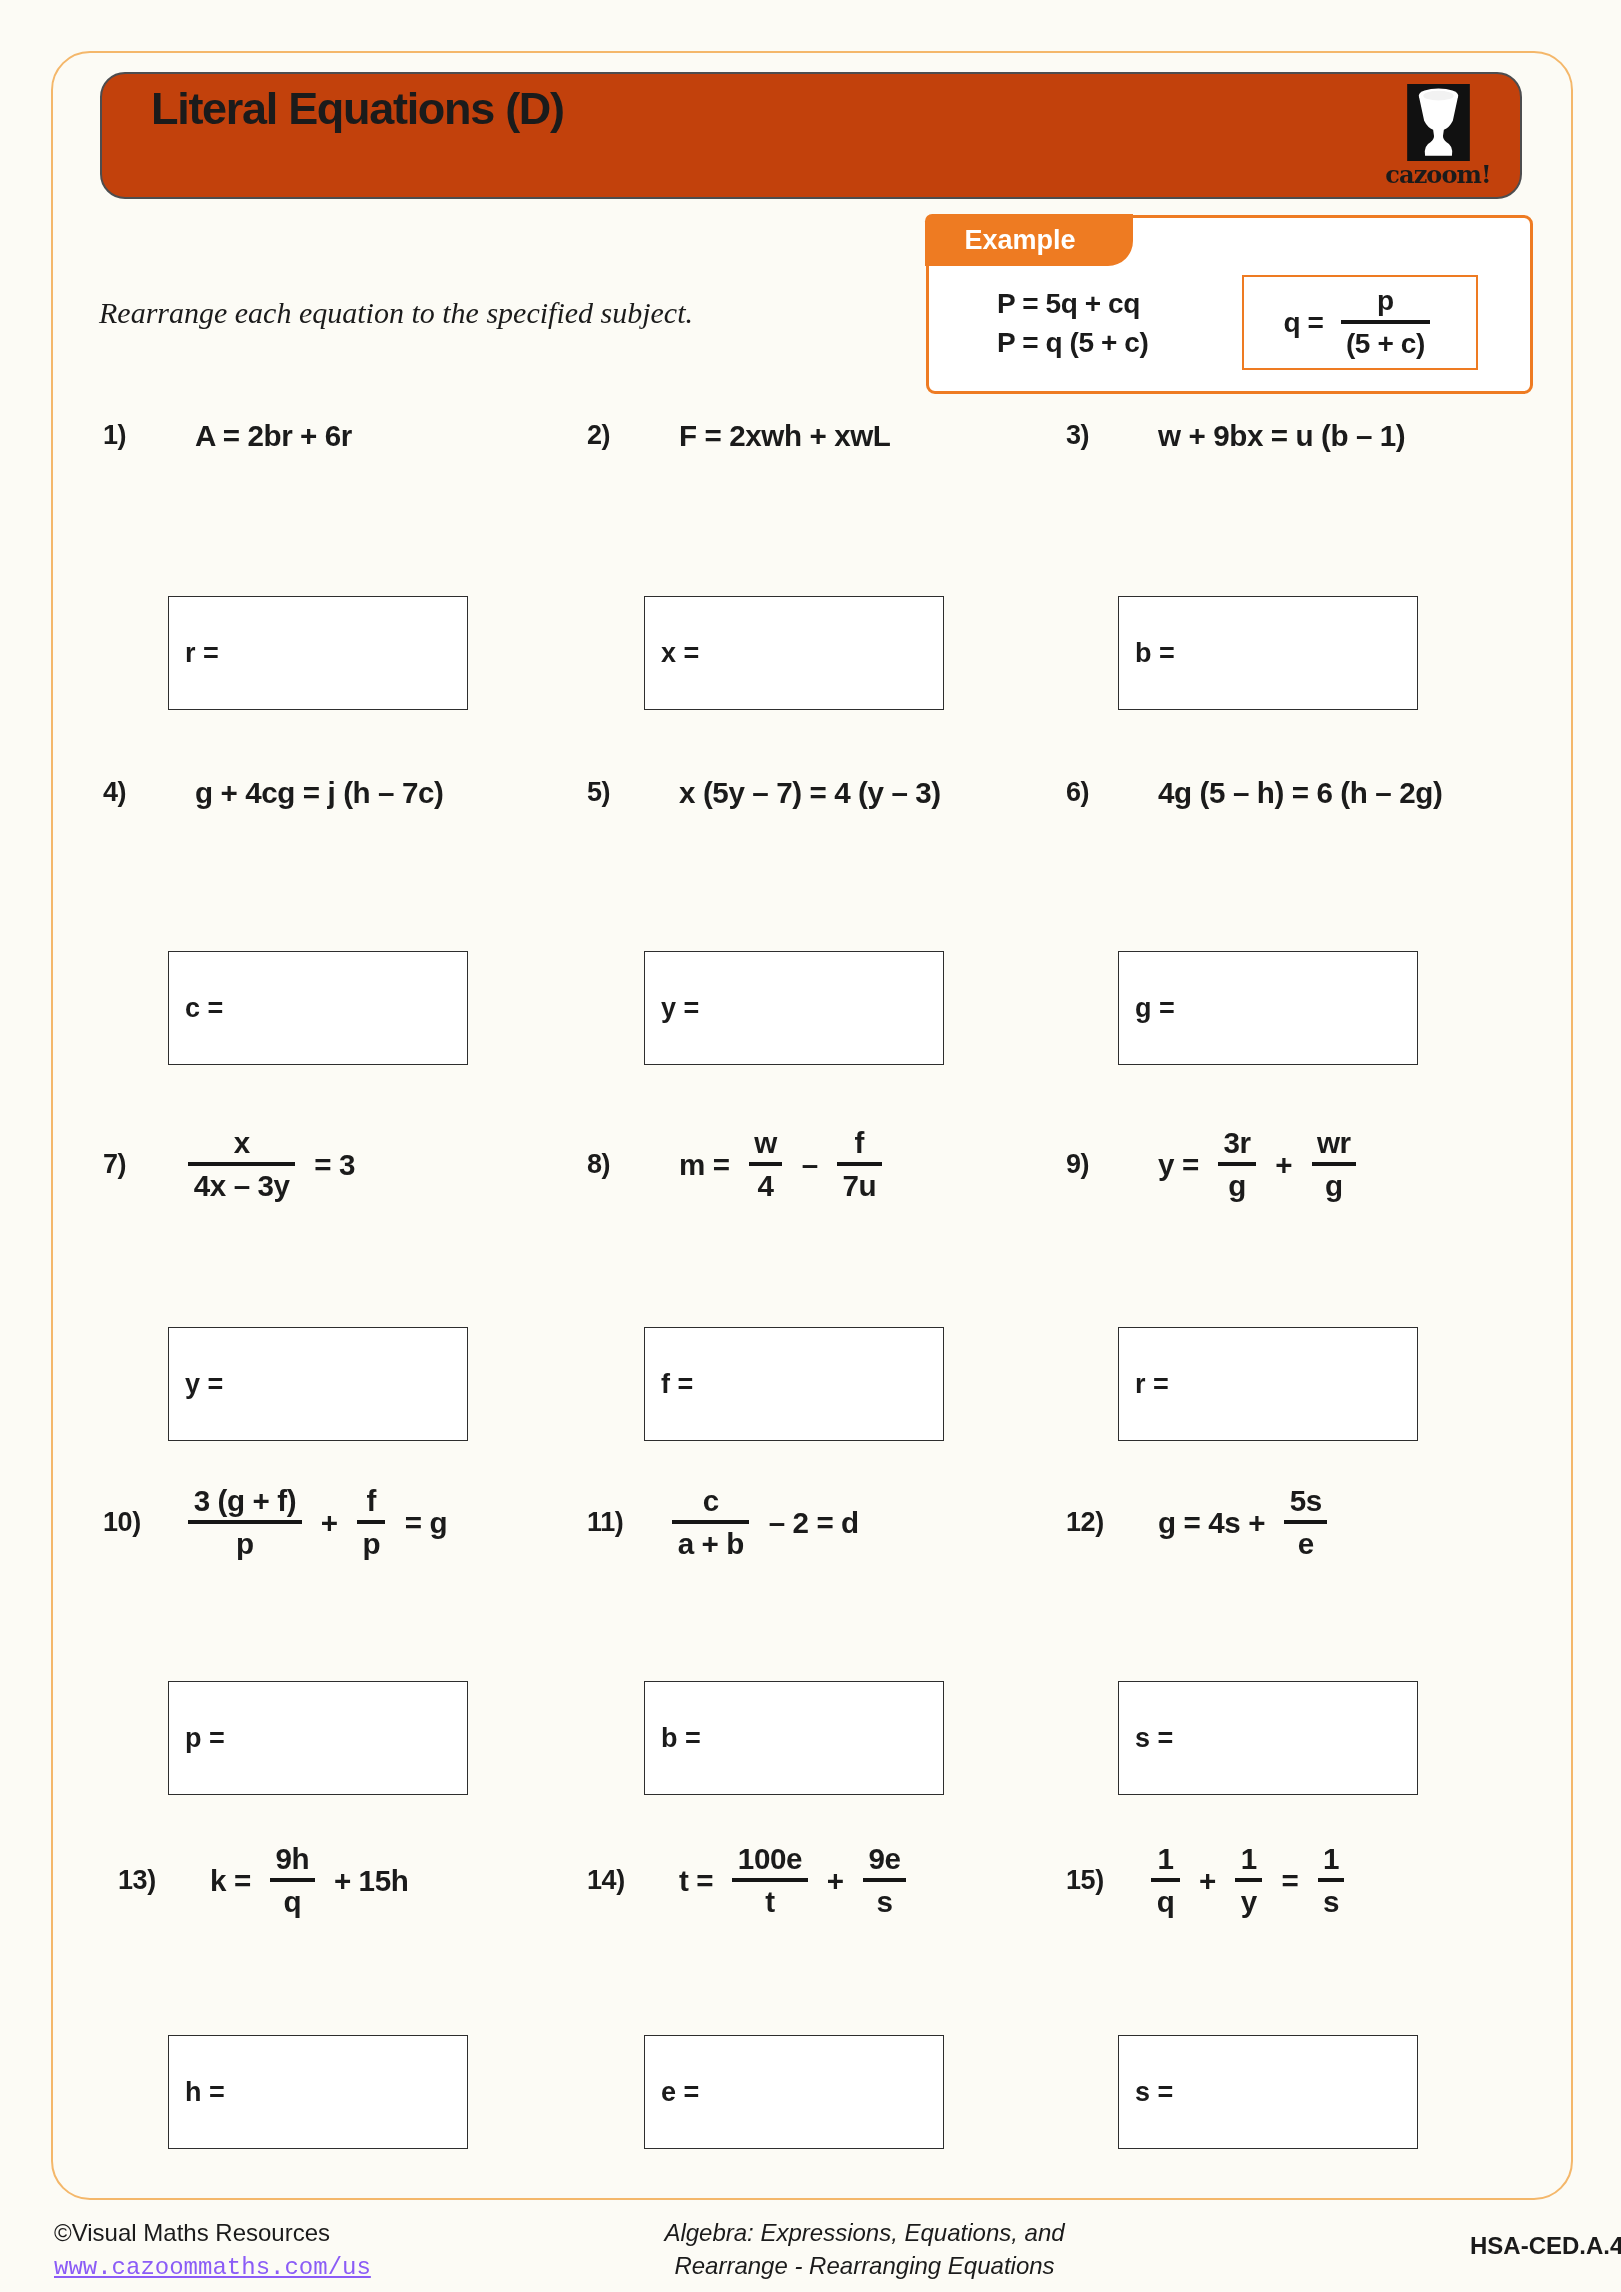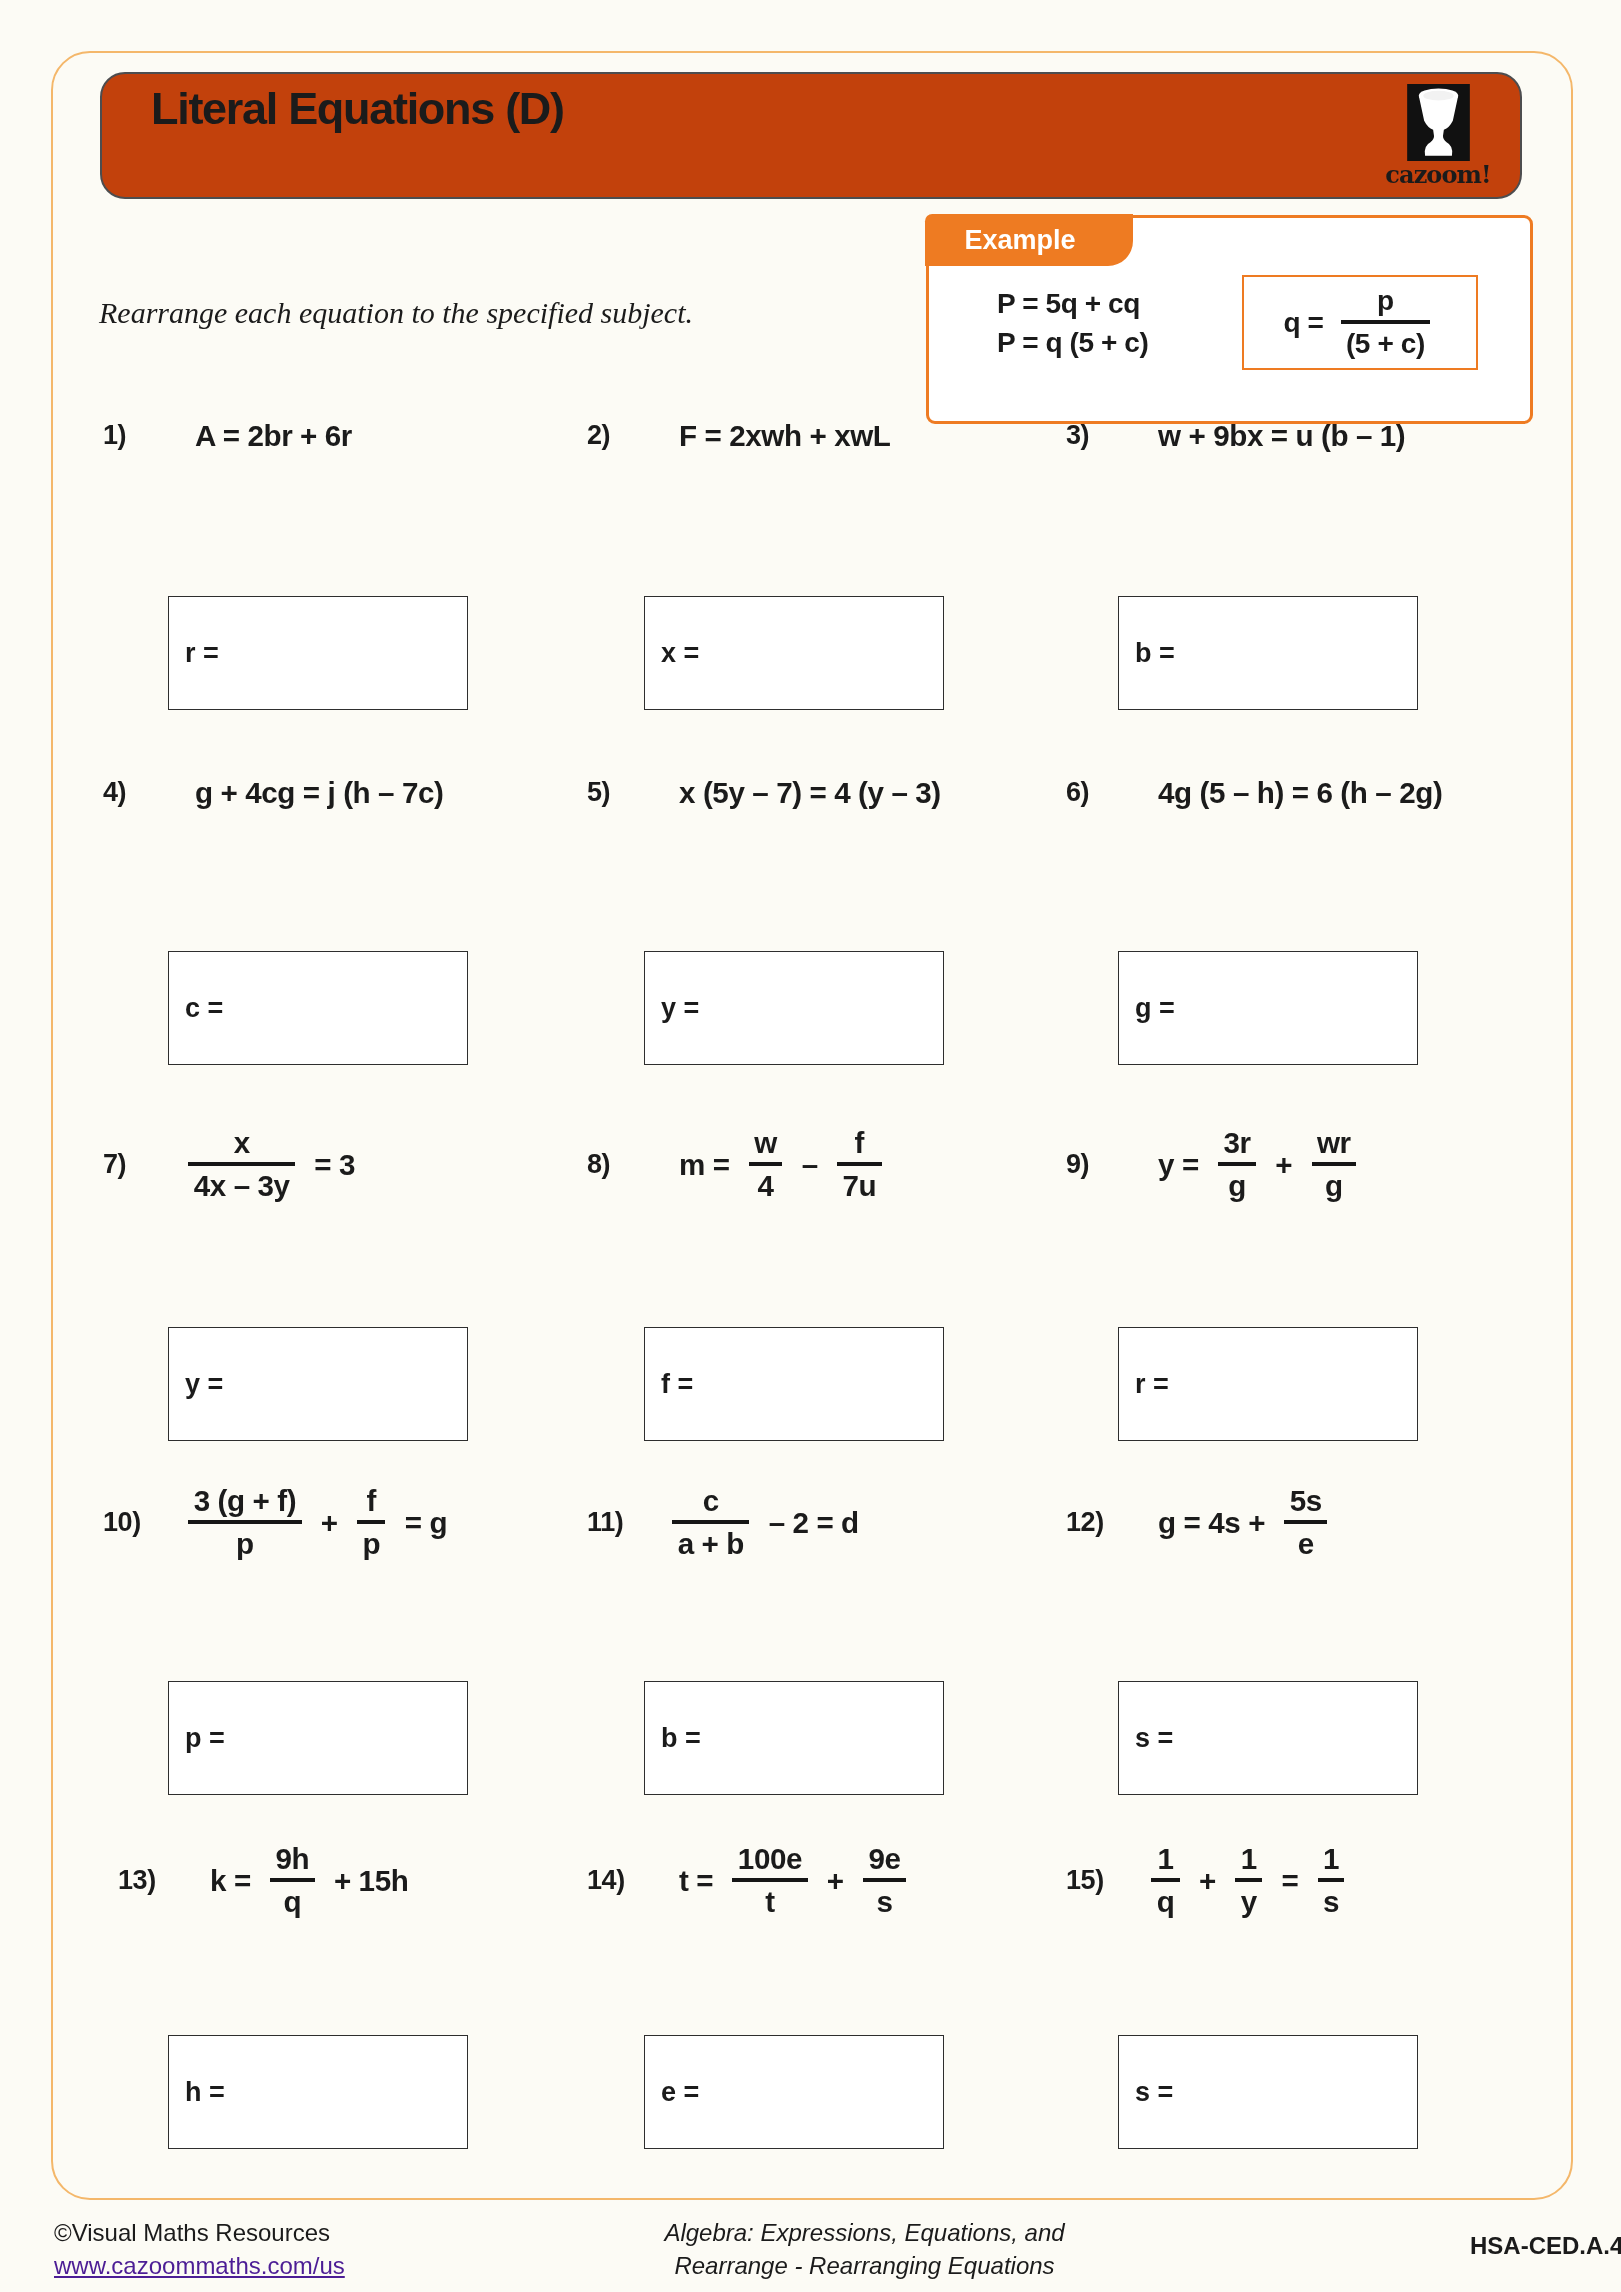--- a/index.html
+++ b/index.html
@@ -25,21 +25,21 @@
   }
   .title-text{position:absolute;left:49px;top:9px;}
   .page-title{font-size:45px;font-weight:bold;letter-spacing:-1.3px;line-height:52px;white-space:nowrap;}
   .page-subtitle{font-size:31px;font-weight:bold;letter-spacing:-0.4px;line-height:39px;white-space:nowrap;}
 
   .logo{position:absolute;left:1379px;top:84px;width:118px;text-align:center;}
   .logo .drum{display:block;margin:0 auto;}
   .logo .logo-text{font-family:"DejaVu Serif", serif;font-weight:bold;font-size:24px;letter-spacing:-0.9px;line-height:27px;}
 
   .example-box{
-    position:absolute;left:926px;top:215px;width:607px;height:209px;
+    position:absolute;left:926px;top:215px;width:607px;height:179px;
     box-sizing:border-box;border:3.6px solid #EE7B22;border-radius:9px;
     background:#FFFFFF;
   }
   .example-tab{
     position:absolute;left:-3.6px;top:-3.6px;width:208px;height:52px;
     background:#EE7B22;border-radius:7.2px 0 25px 0;
     display:flex;align-items:center;
   }
   .example-label{color:#FFFFFF;font-weight:bold;font-size:27px;padding-left:39px;}
   .example-eqs{position:absolute;left:68px;top:66px;font-size:28px;font-weight:bold;line-height:39px;letter-spacing:-0.4px;white-space:nowrap;}
@@ -69,21 +69,21 @@
   .frac .den{padding:5.4px 5.4px 0 5.4px;line-height:30px;}
 
   .answer-box{
     position:absolute;width:300px;height:114px;
     box-sizing:border-box;border:1.8px solid #2e2e2e;background:#FFFFFF;
     display:flex;align-items:center;
   }
   .answer-label{font-size:27px;font-weight:bold;padding-left:16px;}
 
   .footer-left{position:absolute;left:54px;top:2216px;font-size:24px;line-height:33px;}
-  .footer-link{color:#4c1d95;text-decoration:underline;cursor:pointer;}
+  .footer-link{color:#8b5cf6;text-decoration:underline;cursor:pointer;font-family:Liberation Mono, monospace;}
   .footer-center{position:absolute;left:618px;top:2216px;width:493px;text-align:center;font-size:24px;line-height:33px;font-style:italic;}
   .footer-right{position:absolute;left:1470px;top:2232px;width:215px;font-size:24px;font-weight:bold;}
 </style>
 </head>
 <body>
 
 <div id="sheet">
 
   <div class="page-border"></div>
 

